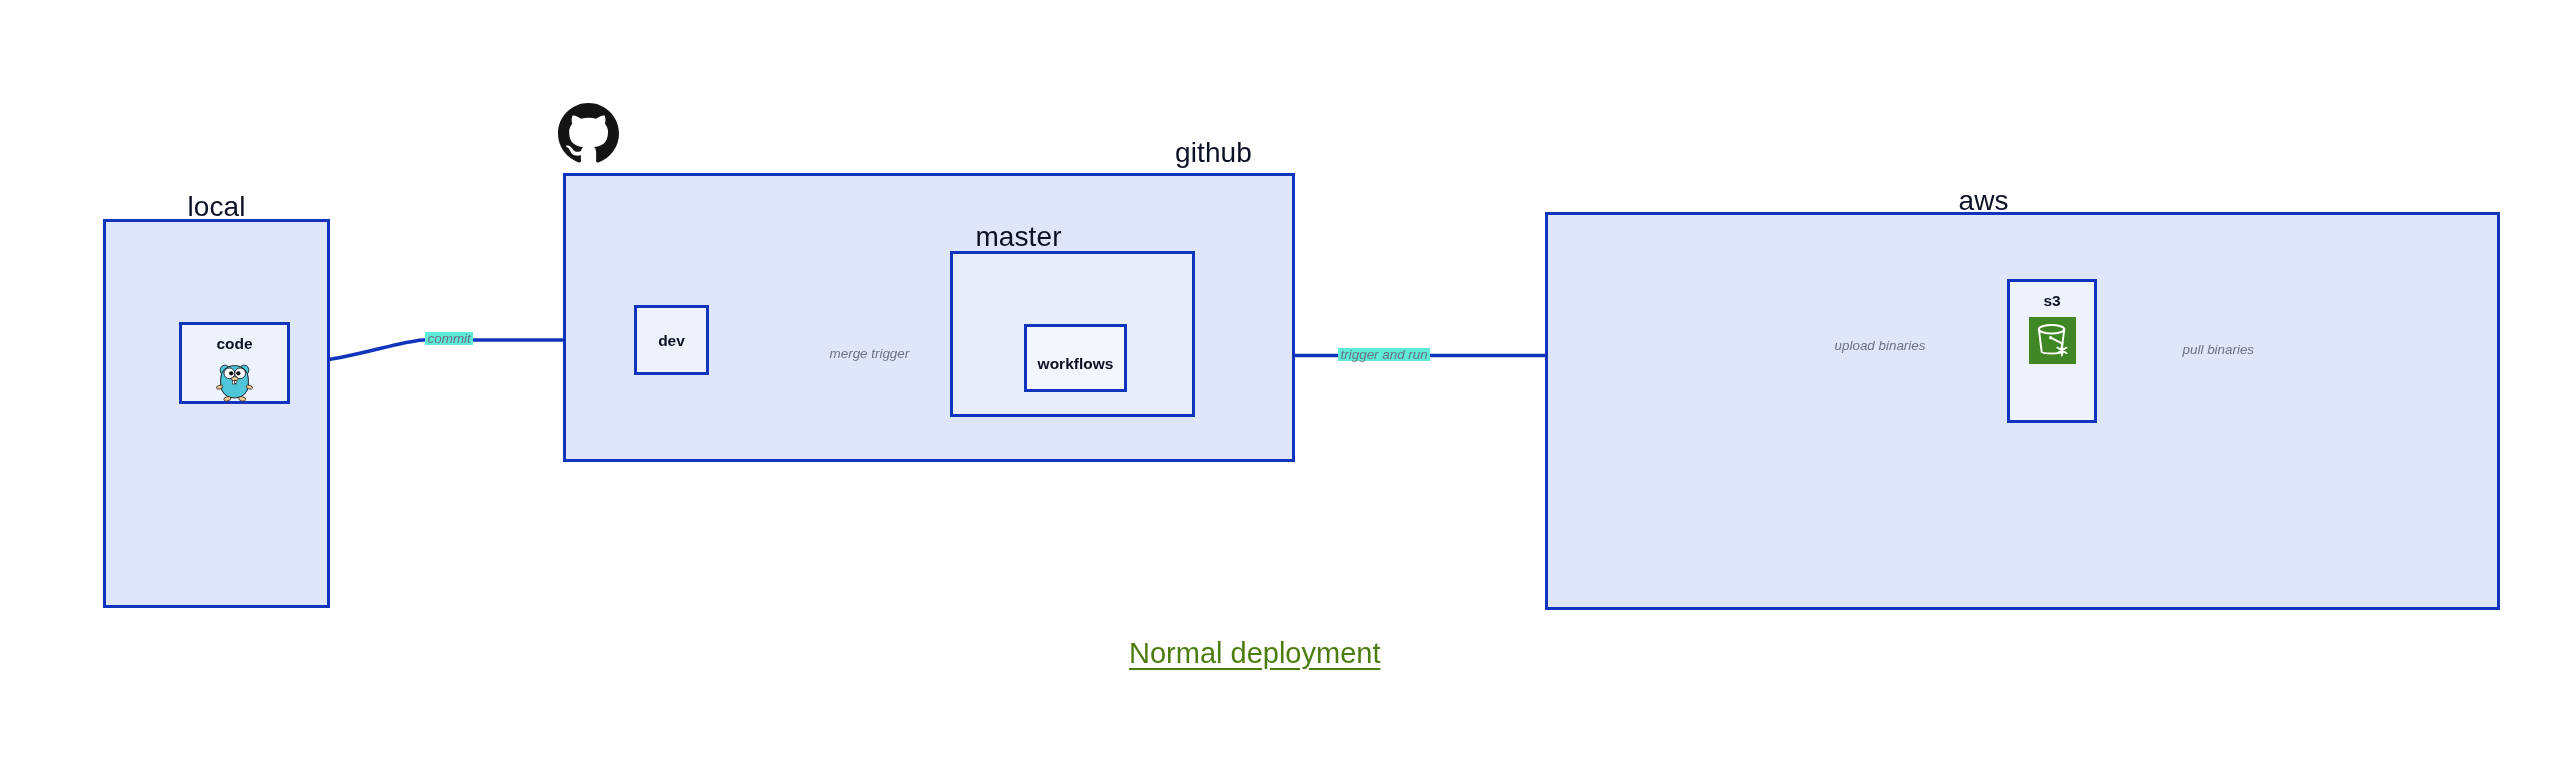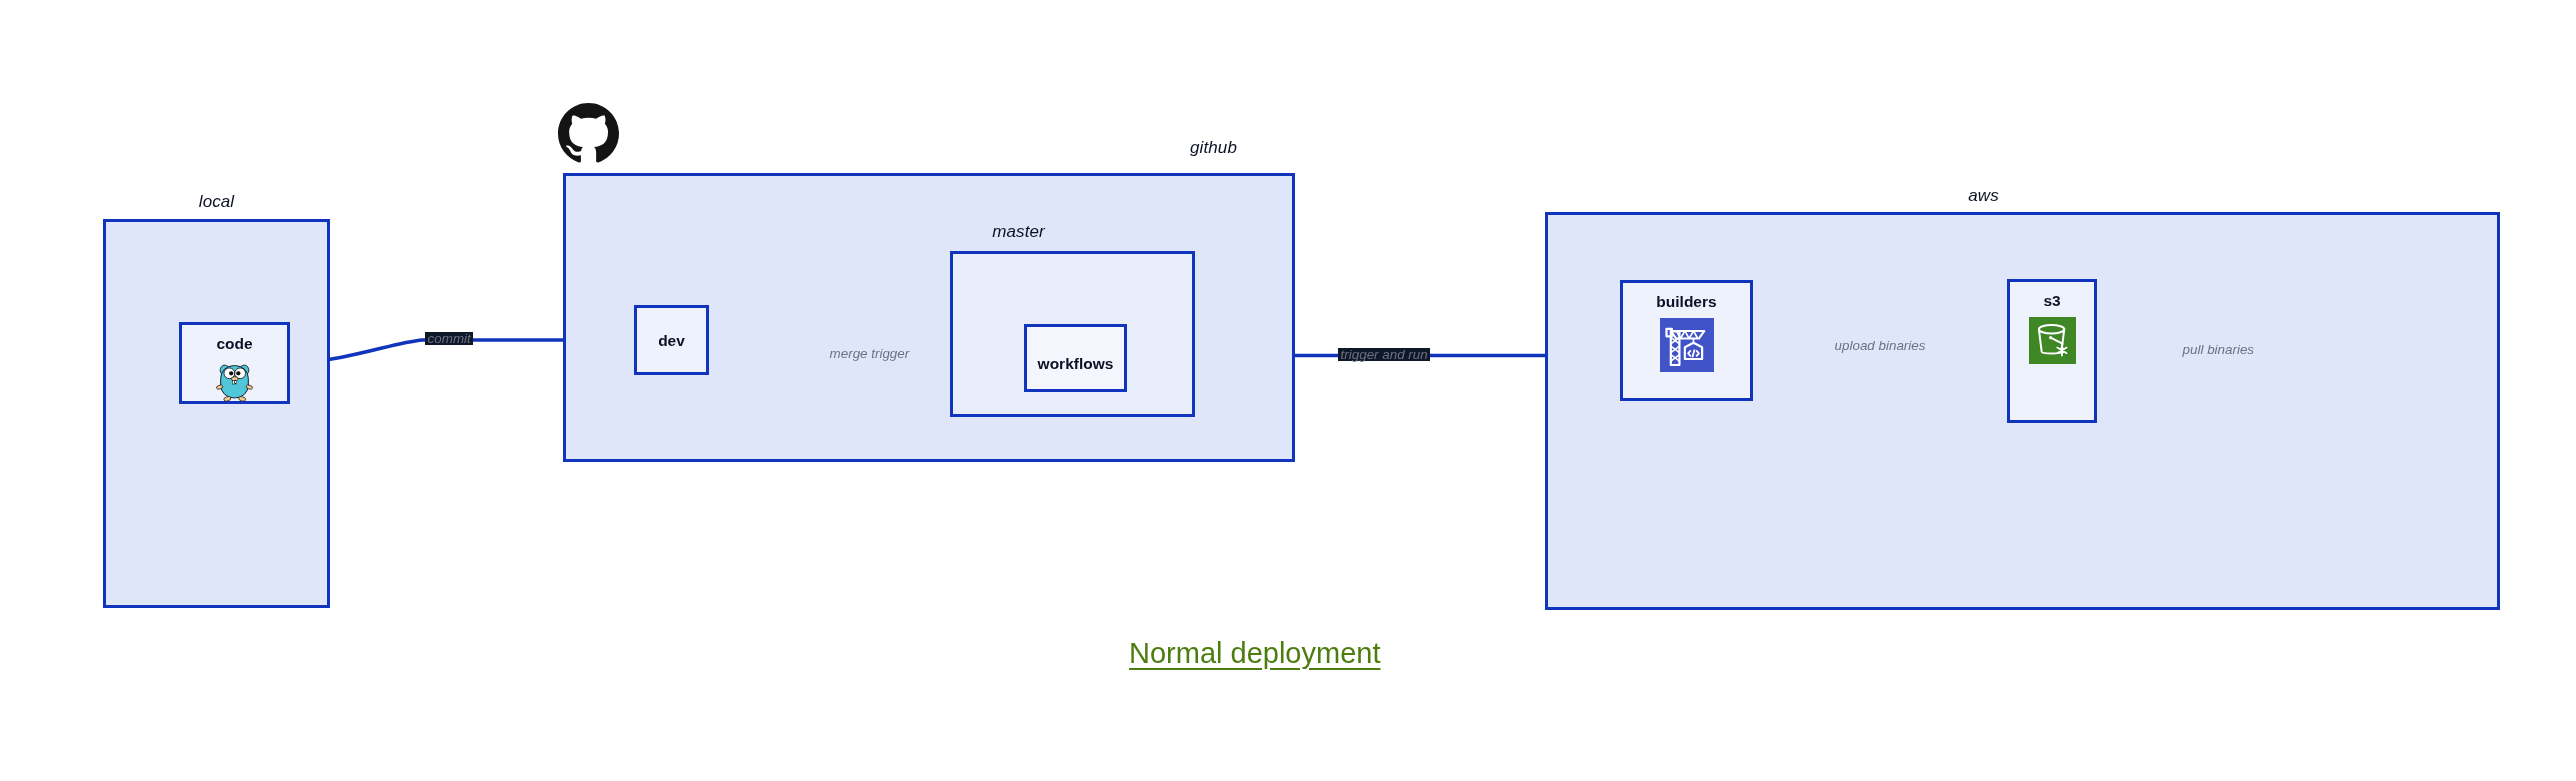--- a/index.html
+++ b/index.html
@@ -23,27 +23,26 @@
     background: #E0E6FA;
     border: 3.1px solid #1035BC;
     box-sizing: border-box;
   }
   .group.inner {
     background: #E8EDFB;
   }
   .group-label {
     position: absolute;
     color: #0D1125;
-    font-size: 17px;
+    font-size: 28px;
     font-weight: 400;
     letter-spacing: 0.1px;
     white-space: nowrap;
     text-align: center;
     line-height: 1;
-    font-style: italic;
   }
   
   .node {
     position: absolute;
     background: #EDF2FD;
     border: 3.1px solid #1035BC;
     box-sizing: border-box;
     display: flex;
     flex-direction: column;
     align-items: center;
@@ -61,21 +60,21 @@
     display: block;
   }
   
   .edge-label {
     position: absolute;
     color: #6A7283;
     font-size: 13.4px;
     font-style: italic;
     white-space: nowrap;
     line-height: 1;
-    background: #0f172a;
+    background: #5eead4;
     padding: 0 2.6px;
   }
   .edge-label.on-group {
     background: transparent;
   }
   
   .diagram-title {
     position: absolute;
     color: #4d7c0f;
     font-size: 29px;
@@ -177,44 +176,20 @@
   </div>
 
   <div class="node" style="left:1024px; top:324px; width:103px; height:68px; background:#F3F6FD;">
     <span class="node-label" style="margin-top:29px;">workflows</span>
   </div>
 
   <div class="group-label" style="left:1906px; top:187px; width:155px; text-align:center;">aws</div>
 
   <div class="group" style="left:1545px; top:212px; width:955px; height:398px;"></div>
 
-  <div class="node" style="left:1620px; top:280px; width:133px; height:121px;">
-    <span class="node-label">builders</span>
-    <span class="node-icon">
-      <svg width="54" height="54" viewBox="0 0 100 100">
-        <rect x="0" y="0" width="100" height="100" fill="#4054C8"></rect>
-        <g fill="none" stroke="#ffffff" stroke-width="4" stroke-linejoin="round">
-
-          <rect x="20" y="25" width="16" height="62"></rect>
-          <path d="M20,36 L36,48 M36,36 L20,48 M20,52 L36,64 M36,52 L20,64 M20,68 L36,80 M36,68 L20,80" stroke-width="3"></path>
-
-          <rect x="12" y="20" width="10" height="14"></rect>
-
-          <path d="M20,24 L82,24 L72,38 L30,38 Z"></path>
-          <path d="M30,24 L38,38 M46,24 L38,38 M46,24 L54,38 M62,24 L54,38 M62,24 L70,38" stroke-width="3"></path>
-
-          <path d="M62,38 L62,46" stroke-width="3"></path>
-
-          <path d="M46,54 L62,46 L78,54 L78,76 L46,76 Z"></path>
-
-          <path d="M57,60 L52,65.5 L57,71 M67,60 L72,65.5 L67,71 M64,58.5 L60,72.5" stroke-width="3.2"></path>
-        </g>
-      </svg>
-    </span>
-  </div>
 
   <div class="node" style="left:2007px; top:279px; width:90px; height:144px;">
     <span class="node-label">s3</span>
     <span class="node-icon">
       <svg width="47" height="47" viewBox="0 0 100 100">
         <rect x="0" y="0" width="100" height="100" fill="#3F8624"></rect>
         <g fill="none" stroke="#ffffff" stroke-width="4.2" stroke-linejoin="round" stroke-linecap="round">
           <ellipse cx="48" cy="26" rx="27" ry="9"></ellipse>
           <path d="M21,26 L27,74 C27,79 69,79 69,74 L75,26"></path>
 

